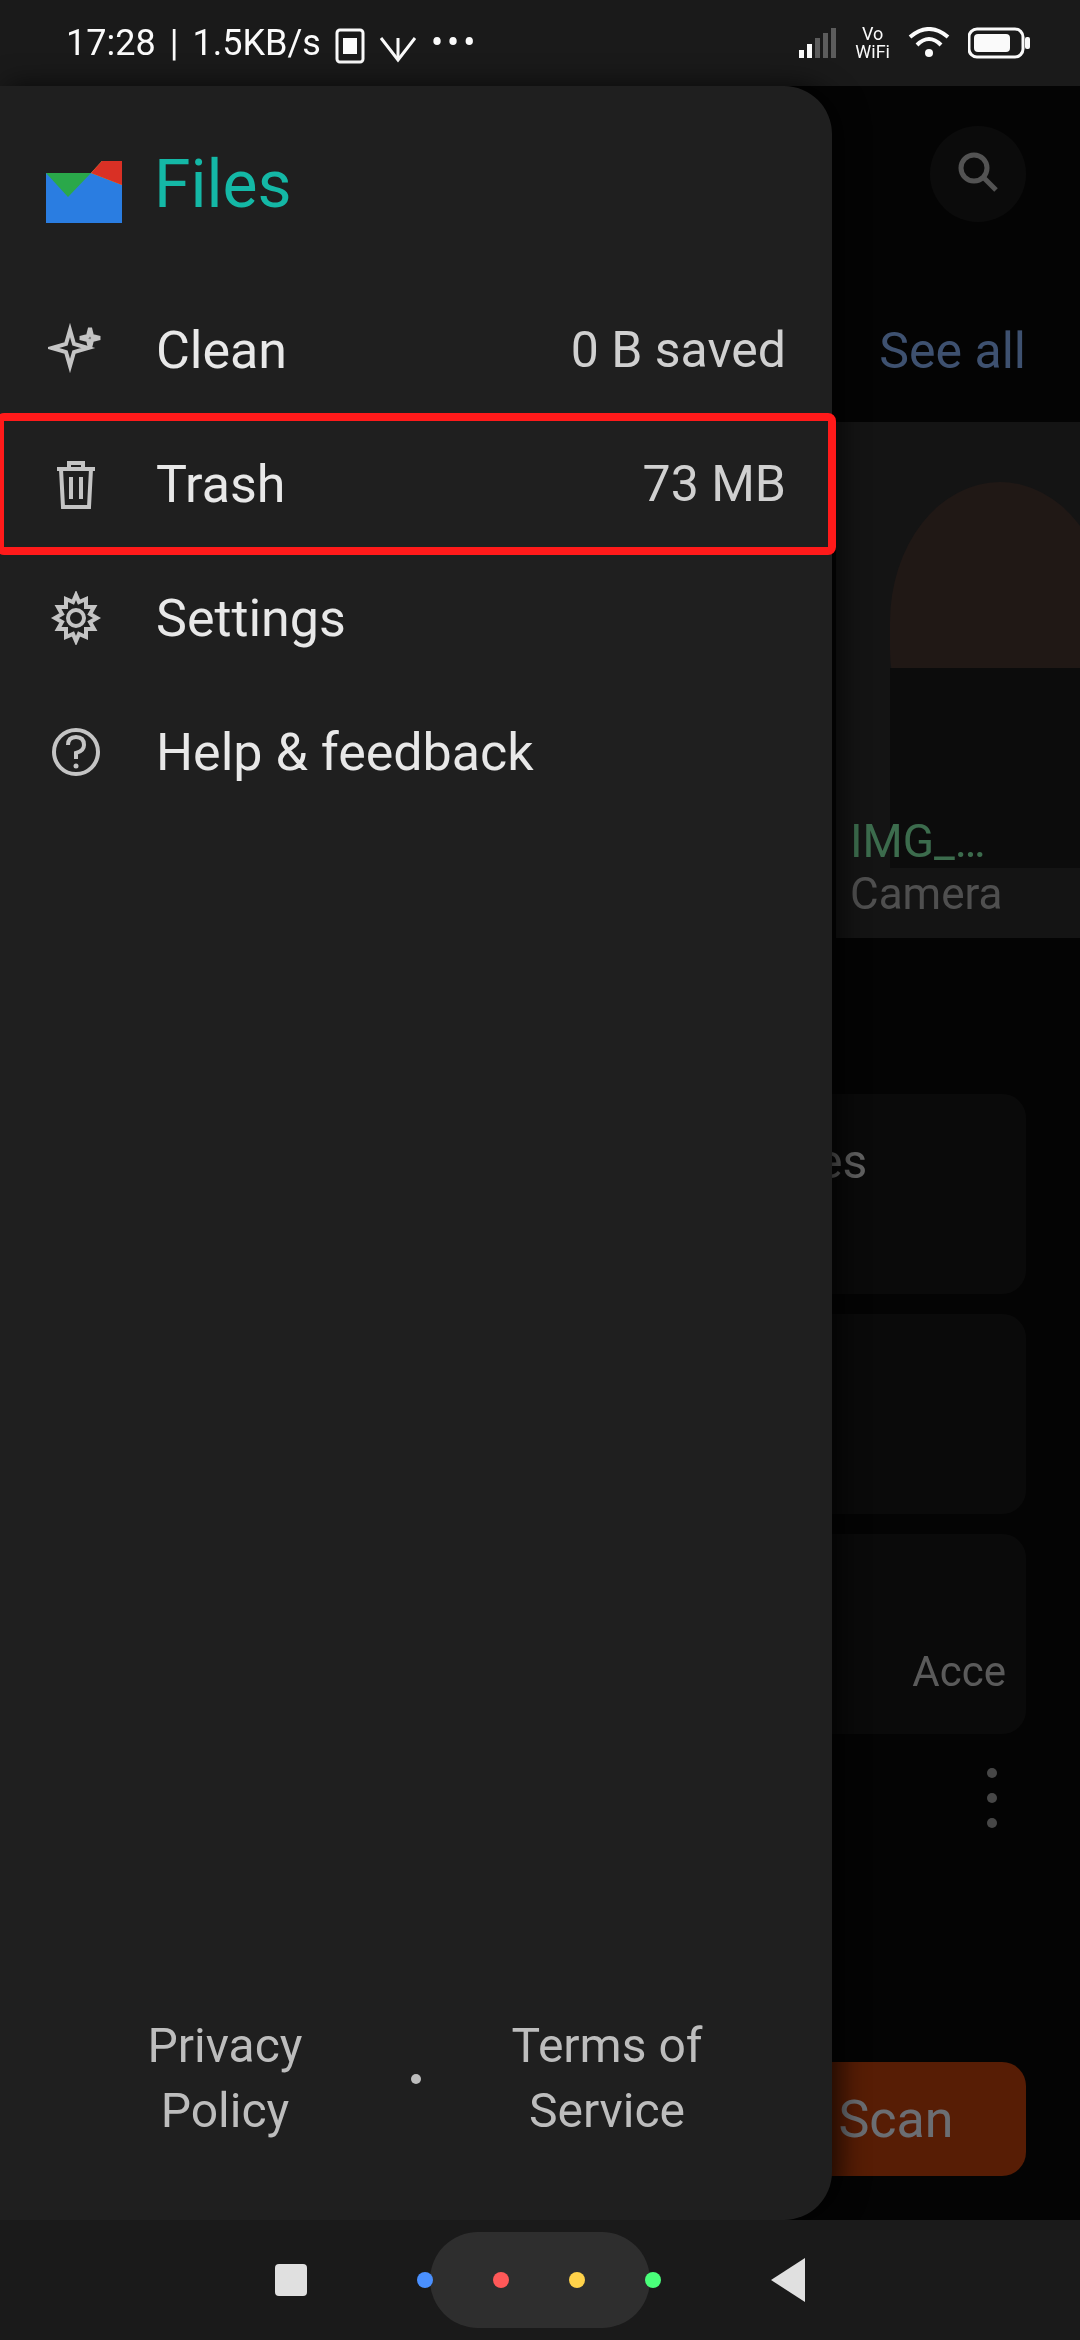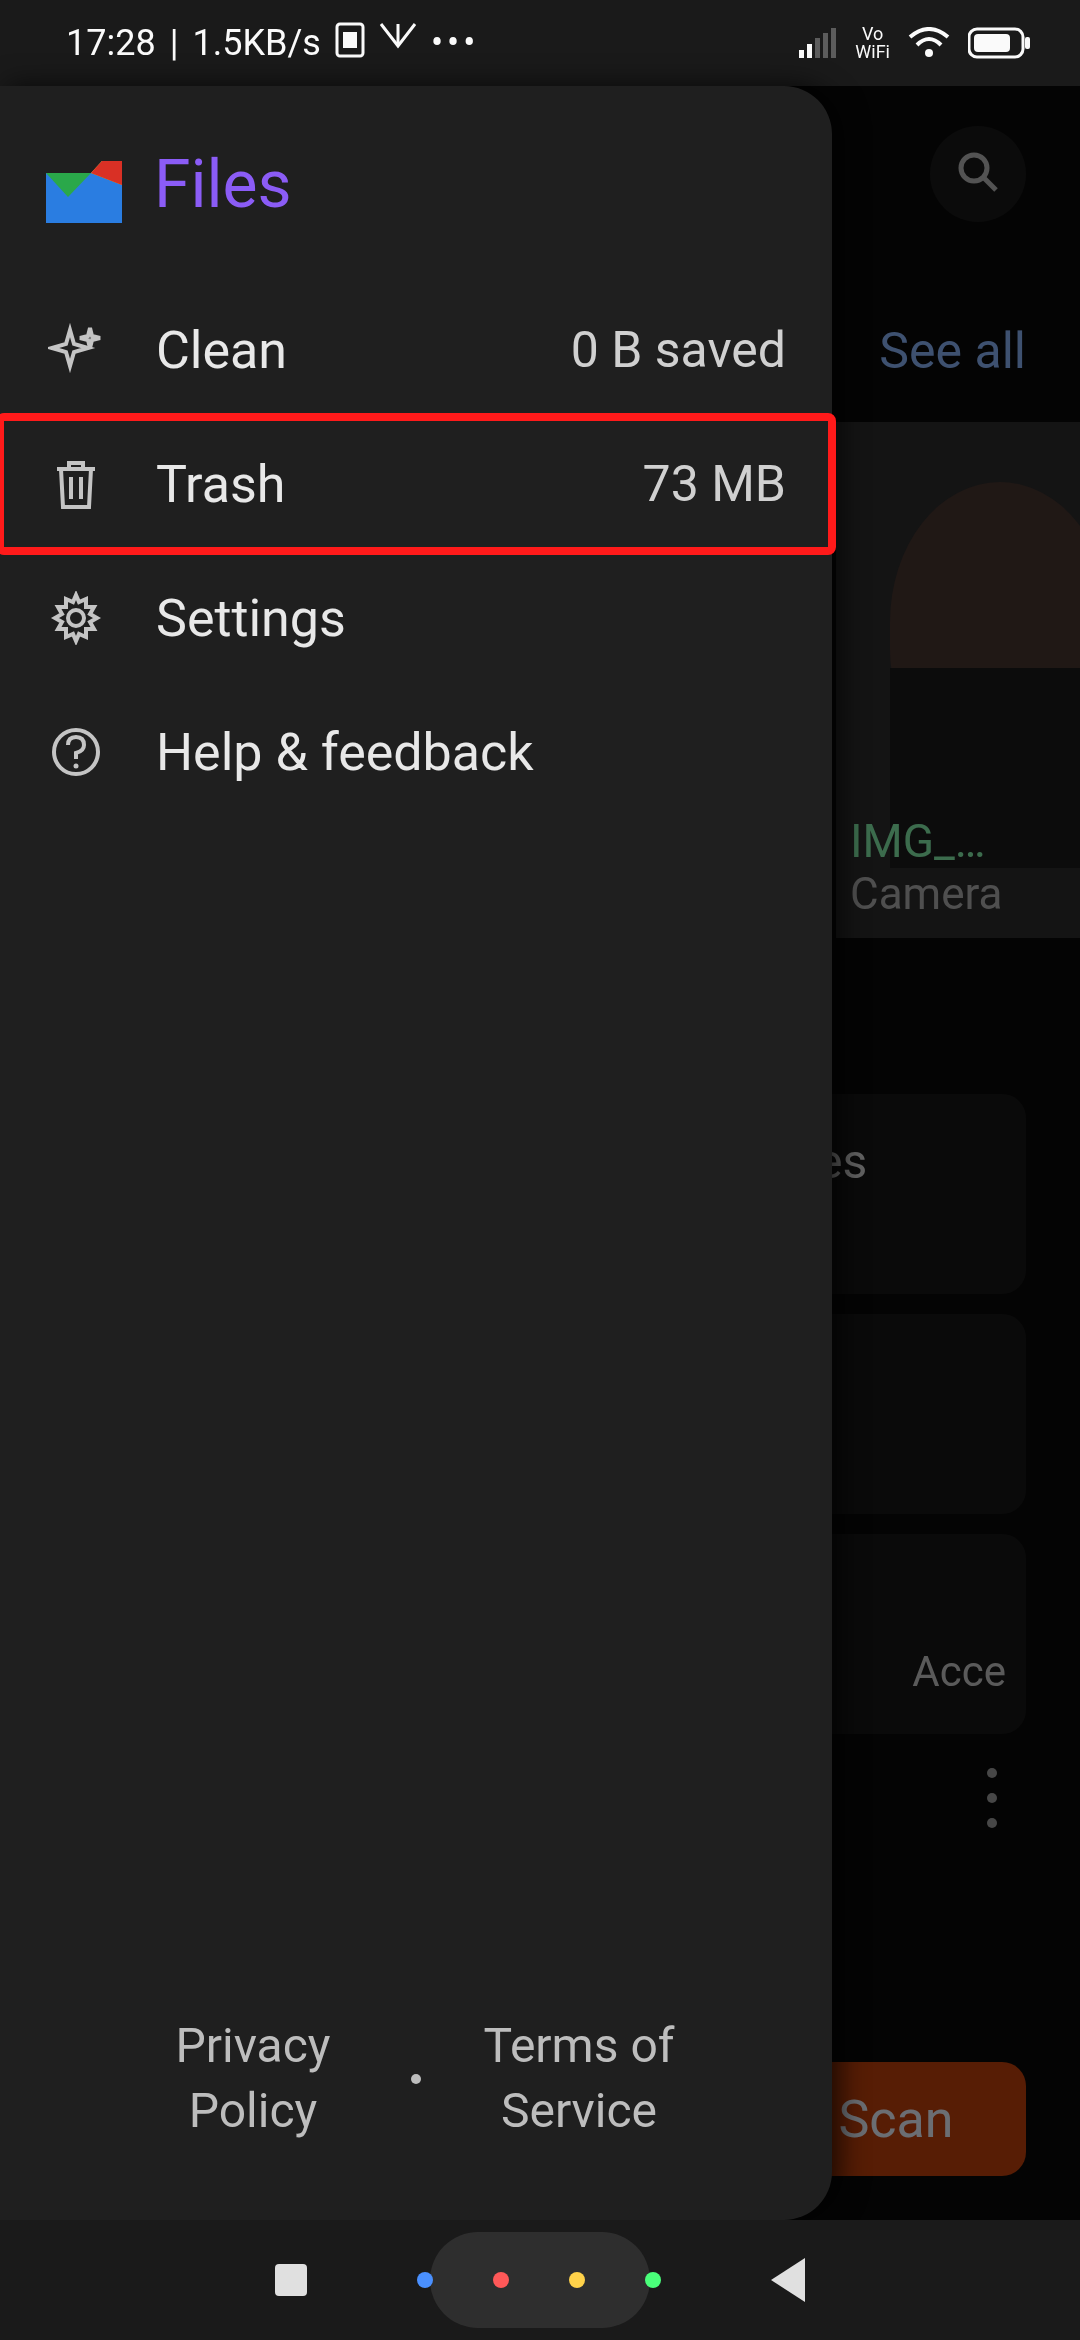--- a/index.html
+++ b/index.html
@@ -1,21 +1,21 @@
 <!DOCTYPE html>
 <html><head>
 <meta charset="utf-8">
 <style>
   * { box-sizing: border-box; margin: 0; padding: 0; }
   html, body { width: 1080px; height: 2340px; background: #000; font-family: Roboto, "Segoe UI", Arial, sans-serif; overflow: hidden; }
   .screen { position: relative; width: 1080px; height: 2340px; background: #121212; color: #e0e0e0; }
 
   
   .status-bar { position: absolute; top: 0; left: 0; right: 0; height: 86px; background: #1a1a1a; display: flex; align-items: center; justify-content: space-between; padding: 0 48px 0 66px; font-size: 36px; color: #fafafa; }
-  .status-left { display: flex; align-items: flex-start; gap: 14px; }
+  .status-left { display: flex; align-items: flex-end; gap: 14px; }
   .status-right { display: flex; align-items: center; gap: 18px; }
   .status-bar svg { display: block; }
 
   
   .bg-app { position: absolute; top: 86px; left: 0; right: 0; bottom: 120px; background: #0b0b0b; opacity: 1; }
   .bg-scrim { position:absolute; inset:0; background:#000; opacity:0.55; z-index:2; pointer-events:none; }
   .bg-search { position:absolute; top:40px; right:54px; width:96px; height:96px; border-radius:48px; background:#1a1a1a; display:flex; align-items:center; justify-content:center; }
   .bg-seeall { position:absolute; top:236px; right:54px; font-size:50px; color:#8ab4f8; }
   .bg-thumb { position:absolute; top:336px; right:0; width:244px; height:516px; background:#2d2d2d; display:flex; flex-direction:column; justify-content:flex-end; align-items:flex-start; padding:16px 0 18px 14px; overflow:hidden; }
   .bg-thumb .head { position:absolute; top:60px; right:-30px; width:220px; height:280px; background:#473530; border-radius:50% 50% 40% 40%; }
@@ -31,29 +31,29 @@
   .bg-more { position:absolute; top:1682px; right:64px; width:48px; height:60px; display:flex; flex-direction:column; justify-content:space-between; align-items:center; }
   .bg-more span { width:10px; height:10px; border-radius:50%; background:#9e9e9e; }
   .bg-folder { position:absolute; top:1834px; right:54px; width:260px; height:120px; display:flex; align-items:center; justify-content:flex-end; padding-right:16px; font-size:52px; color:#dadada; }
   .bg-scan { position:absolute; top:1976px; right:54px; width:260px; height:114px; background:#c2410c; border-radius:24px; display:flex; align-items:center; justify-content:center; font-size:52px; color:#eef4ff; }
 
   
   .drawer { position:absolute; top:86px; left:0; width:832px; bottom:120px; background:#1f1f1f; border-top-right-radius:48px; border-bottom-right-radius:48px; box-shadow: 8px 0 28px rgba(0,0,0,0.7); z-index:3; display:flex; flex-direction:column; }
   .drawer-header { display:flex; align-items:center; gap:32px; padding:60px 46px 60px 46px; }
   .files-icon { width:76px; height:76px; position:relative; }
   .files-icon svg { width:76px; height:76px; display:block; }
-  .drawer-title { font-size:66px; color:#8b5cf6; font-weight:400; }
+  .drawer-title { font-size:66px; color:#14b8a6; font-weight:400; }
   .drawer-items { display:flex; flex-direction:column; }
   .drawer-item { display:flex; align-items:center; gap:52px; height:134px; padding:0 46px 0 48px; cursor:pointer; }
   .drawer-item .icon-slot { width:56px; height:56px; display:flex; align-items:center; justify-content:center; color:#c4c4c4; }
   .drawer-item .label { font-size:52px; color:#e8e8e8; flex:1 1 auto; }
   .drawer-item .meta { font-size:50px; color:#d0d0d0; }
   .drawer-item.highlight { outline: 8px solid #ff1a1a; outline-offset:-4px; border-radius:4px; }
 
-  .drawer-footer { margin-top:auto; display:flex; align-items:center; justify-content:center; gap:48px; padding:0 40px 76px 40px; font-size:48px; color:#bdbdbd; }
+  .drawer-footer { margin-top:auto; display:flex; align-items:center; justify-content:center; gap:76px; padding:0 40px 76px 40px; font-size:48px; color:#bdbdbd; }
   .footer-link { text-align:center; line-height:1.35; }
   .footer-dot { width:10px; height:10px; border-radius:50%; background:#bdbdbd; }
 
   
   .navbar { position:absolute; left:0; right:0; bottom:0; height:120px; background:#1a1a1a; display:flex; align-items:center; justify-content:center; gap:110px; z-index:5;}
   .nav-pill { position:absolute; width:220px; height:96px; background:#2e2e2e; border-radius:48px; }
   .nav-square { width:32px; height:32px; background:#e0e0e0; border-radius:4px; z-index:1;}
   .nav-dots { display:flex; gap:60px; z-index:1;}
   .nav-dots span { width:16px; height:16px; border-radius:50%; }
   .nav-back { width:0; height:0; border-top:22px solid transparent; border-bottom:22px solid transparent; border-right:34px solid #e0e0e0; z-index:1;}

